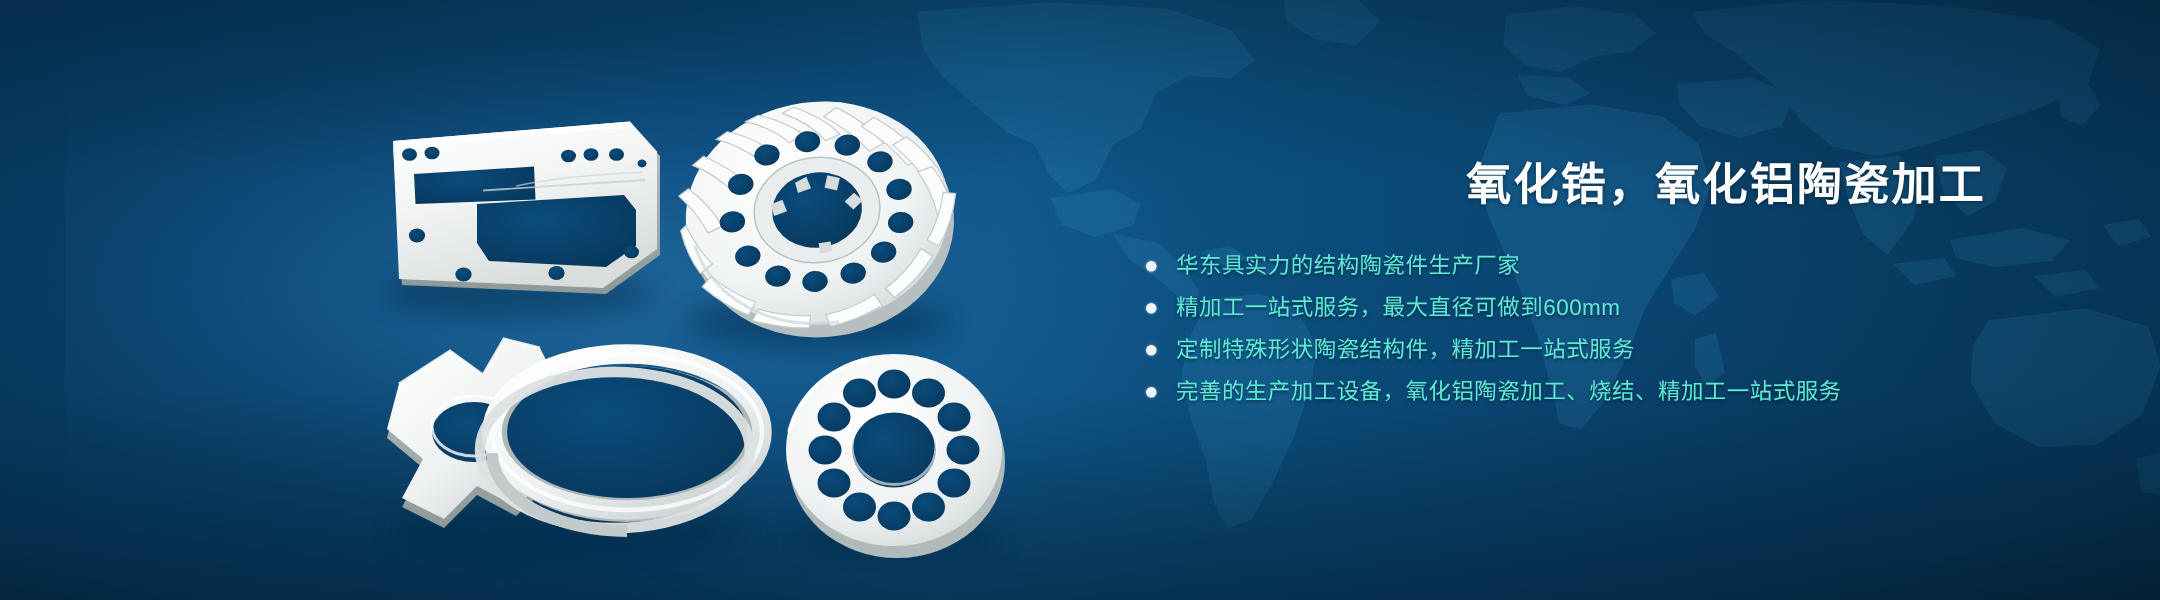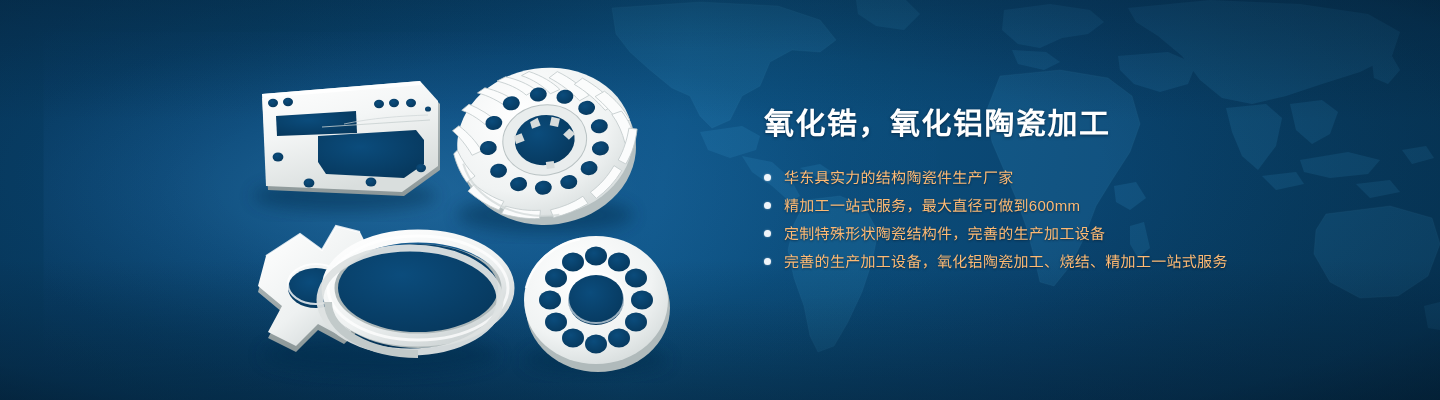--- a/index.html
+++ b/index.html
@@ -65,20 +65,21 @@
     position:absolute;
     left:0;top:0;width:720px;height:400px;
   }
   .products svg{display:block;width:100%;height:100%;}
 
   
   .copy{
     position:absolute;
     left:764px;top:104px;
     width:560px;
+    text-align:right;
   }
   .headline{
     color:#ffffff;
     font-size:30px;
     font-weight:700;
     letter-spacing:1.5px;
     line-height:40px;
     margin:0 0 24px 0;
     text-shadow:0 1px 3px rgba(0,18,35,.55);
     white-space:nowrap;
@@ -96,21 +97,21 @@
   .feature-item:last-child{margin-bottom:0;}
   .bullet-dot{
     flex:0 0 auto;
     width:7px;height:7px;
     border-radius:50%;
     background:#f0f5fa;
     margin-right:13px;
     box-shadow:0 0 2px rgba(255,255,255,.5);
   }
   .feature-text{
-    color:#fdba74;
+    color:#5eead4;
     font-size:15px;
     line-height:19px;
     letter-spacing:.3px;
     white-space:nowrap;
     text-shadow:0 1px 2px rgba(0,16,32,.5);
   }
 </style>
 </head>
 <body>
 
@@ -360,21 +361,21 @@
       <li class="feature-item">
         <span class="bullet-dot"></span>
         <span class="feature-text">华东具实力的结构陶瓷件生产厂家</span>
       </li>
       <li class="feature-item">
         <span class="bullet-dot"></span>
         <span class="feature-text">精加工一站式服务，最大直径可做到600mm</span>
       </li>
       <li class="feature-item">
         <span class="bullet-dot"></span>
-        <span class="feature-text">定制特殊形状陶瓷结构件，完善的生产加工设备</span>
+        <span class="feature-text">定制特殊形状陶瓷结构件，精加工一站式服务</span>
       </li>
       <li class="feature-item">
         <span class="bullet-dot"></span>
         <span class="feature-text">完善的生产加工设备，氧化铝陶瓷加工、烧结、精加工一站式服务</span>
       </li>
     </ul>
   </div>
 
 </div>
 

